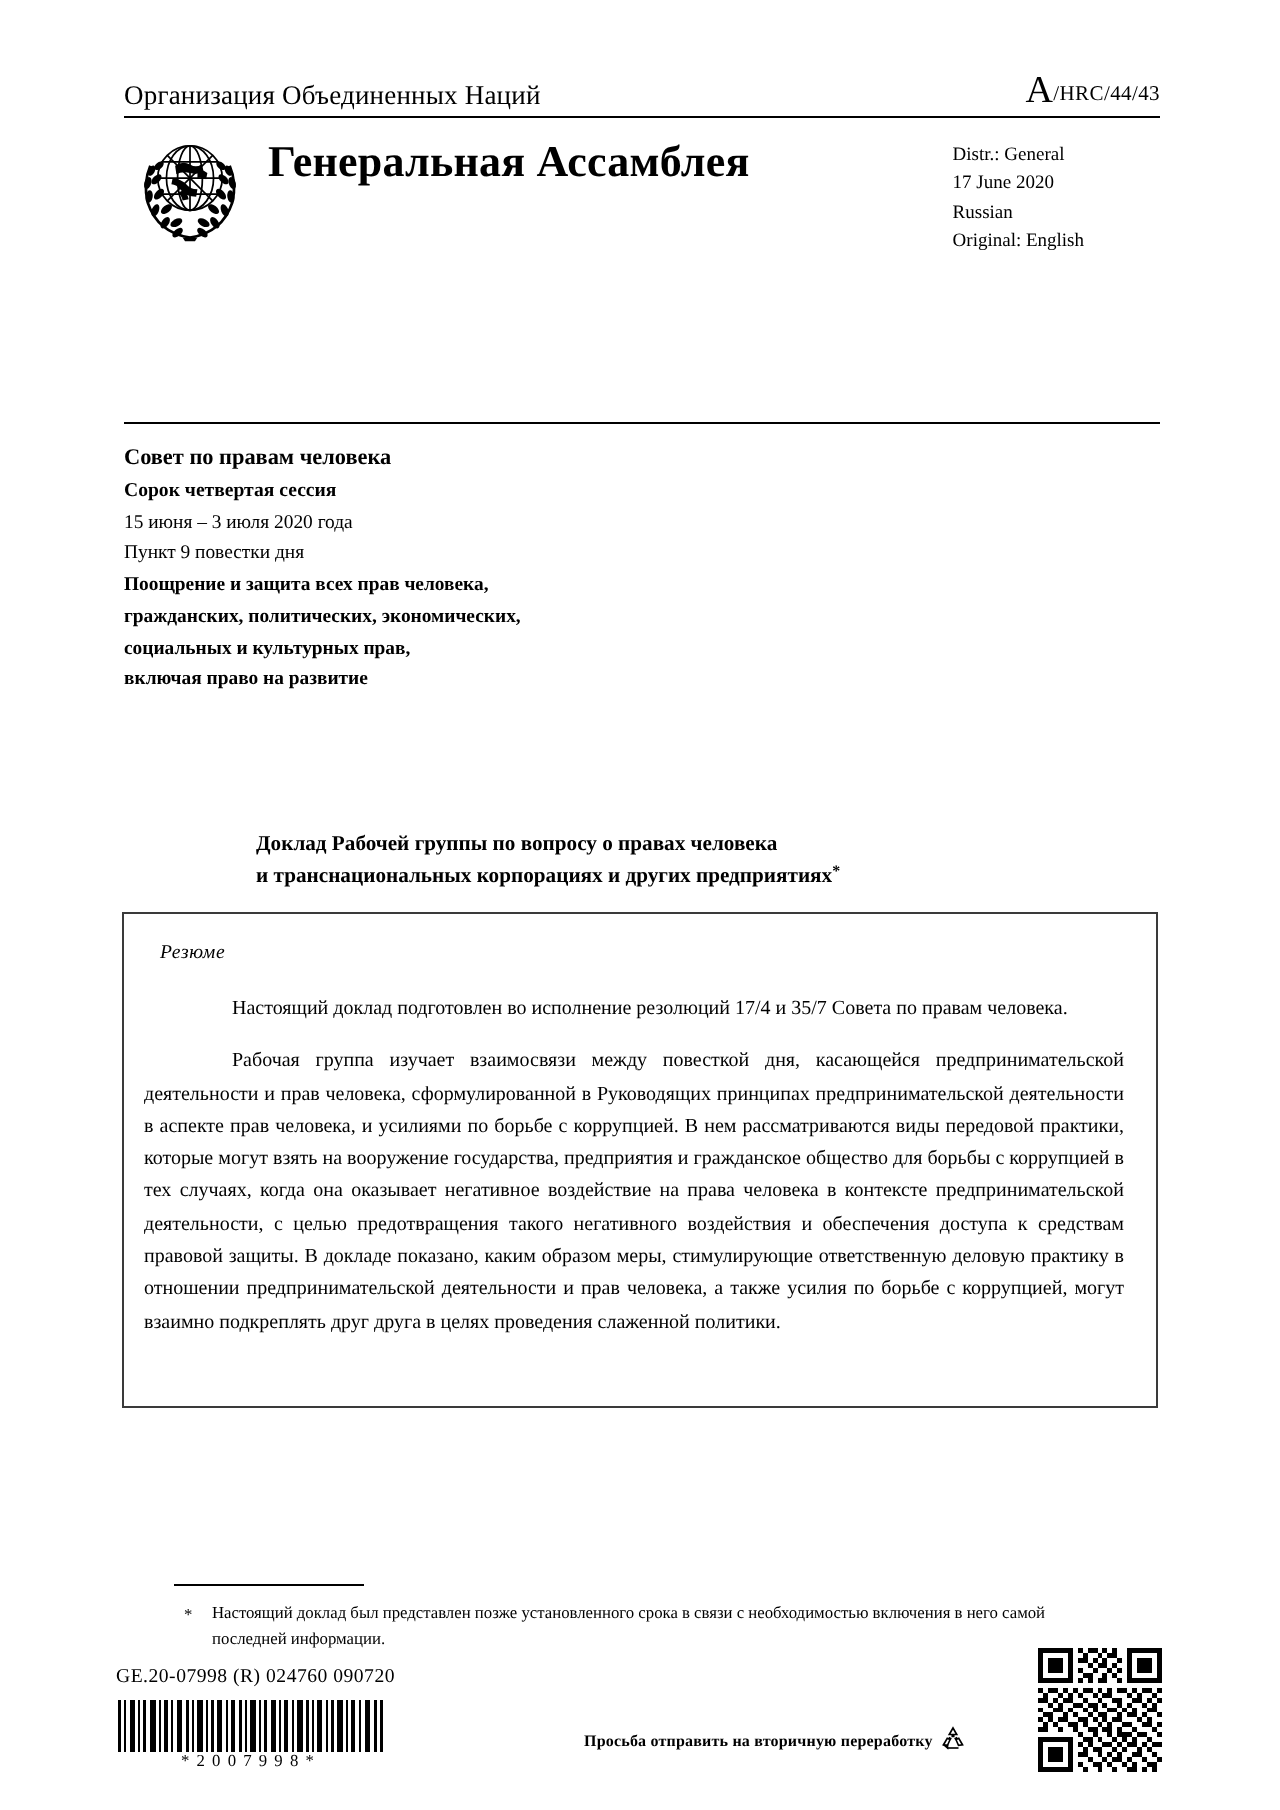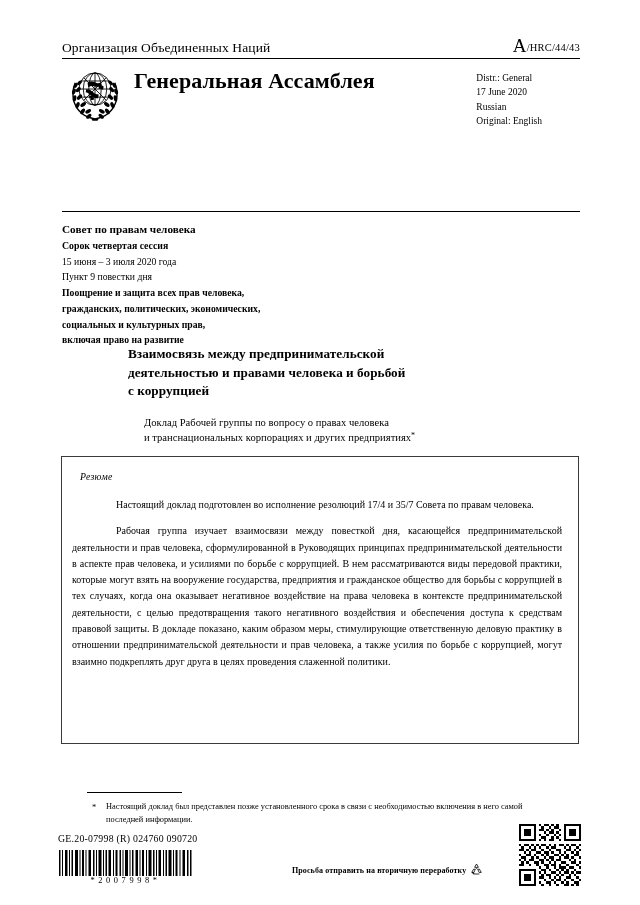--- a/index.html
+++ b/index.html
@@ -122,39 +122,39 @@
     left: 128px;
     top: 345px;
     width: 430px;
     font-size: 13.2px;
     font-weight: bold;
     line-height: 1.42;
     letter-spacing: 0.05px;
   }
   .report-subtitle {
     position: absolute;
-    left: 144px;
+    left: 128px;
     top: 415px;
     width: 430px;
     font-size: 10.6px;
-    font-weight: normal;
+    font-weight: bold;
     line-height: 1.42;
   }
   .report-subtitle .fn-mark {
     font-size: 8px;
     vertical-align: 3px;
   }
 
   
   .summary-box {
     position: absolute;
     left: 61px;
     top: 456px;
     width: 518px;
-    height: 288px;
+    height: 248px;
     border: 1.1px solid #3a3a3a;
     box-sizing: border-box;
   }
   .summary-label {
     position: absolute;
     left: 18px;
     top: 14px;
     font-size: 9.8px;
     font-style: italic;
     letter-spacing: 0.3px;
@@ -336,25 +336,20 @@
     <div class="council">Совет по правам человека</div>
     <div class="sess">Сорок четвертая сессия</div>
     <div>15 июня – 3 июля 2020 года</div>
     <div>Пункт 9 повестки дня</div>
     <div class="b">Поощрение и защита всех прав человека,</div>
     <div class="b">гражданских, политических, экономических,</div>
     <div class="b">социальных и культурных прав,</div>
     <div class="b">включая право на развитие</div>
   </div>
 
-  <div class="main-title">
-    <div>Взаимосвязь между предпринимательской</div>
-    <div>деятельностью и правами человека и борьбой</div>
-    <div>с коррупцией</div>
-  </div>
 
   <div class="report-subtitle">
     <div>Доклад Рабочей группы по вопросу о правах человека</div>
     <div><span>и транснациональных корпорациях и других предприятиях</span><span class="fn-mark">*</span></div>
   </div>
 
   <div class="summary-box">
     <div class="summary-label">Резюме</div>
     <div class="summary-body">
       <p>Настоящий доклад подготовлен во исполнение резолюций 17/4 и 35/7 Совета по правам человека.</p>

